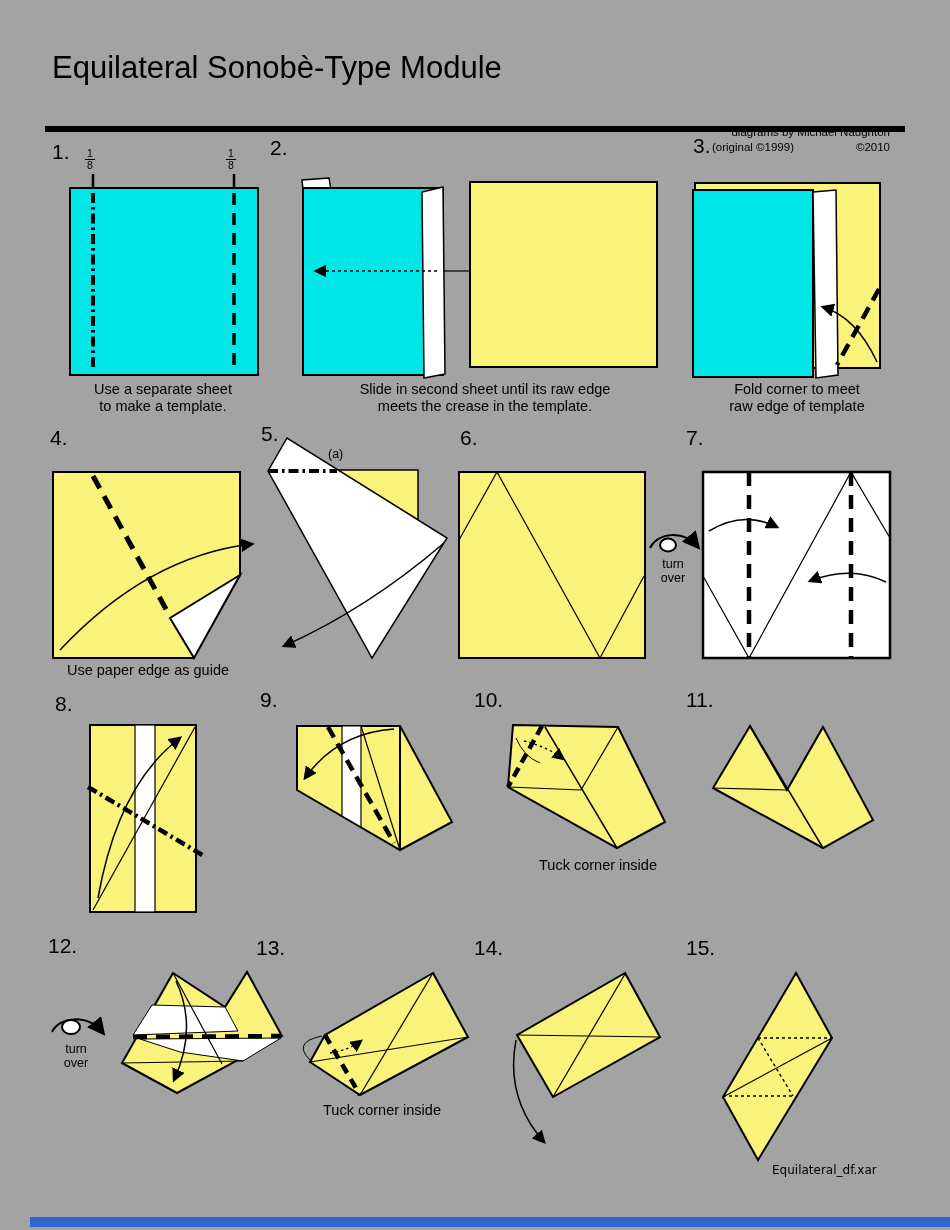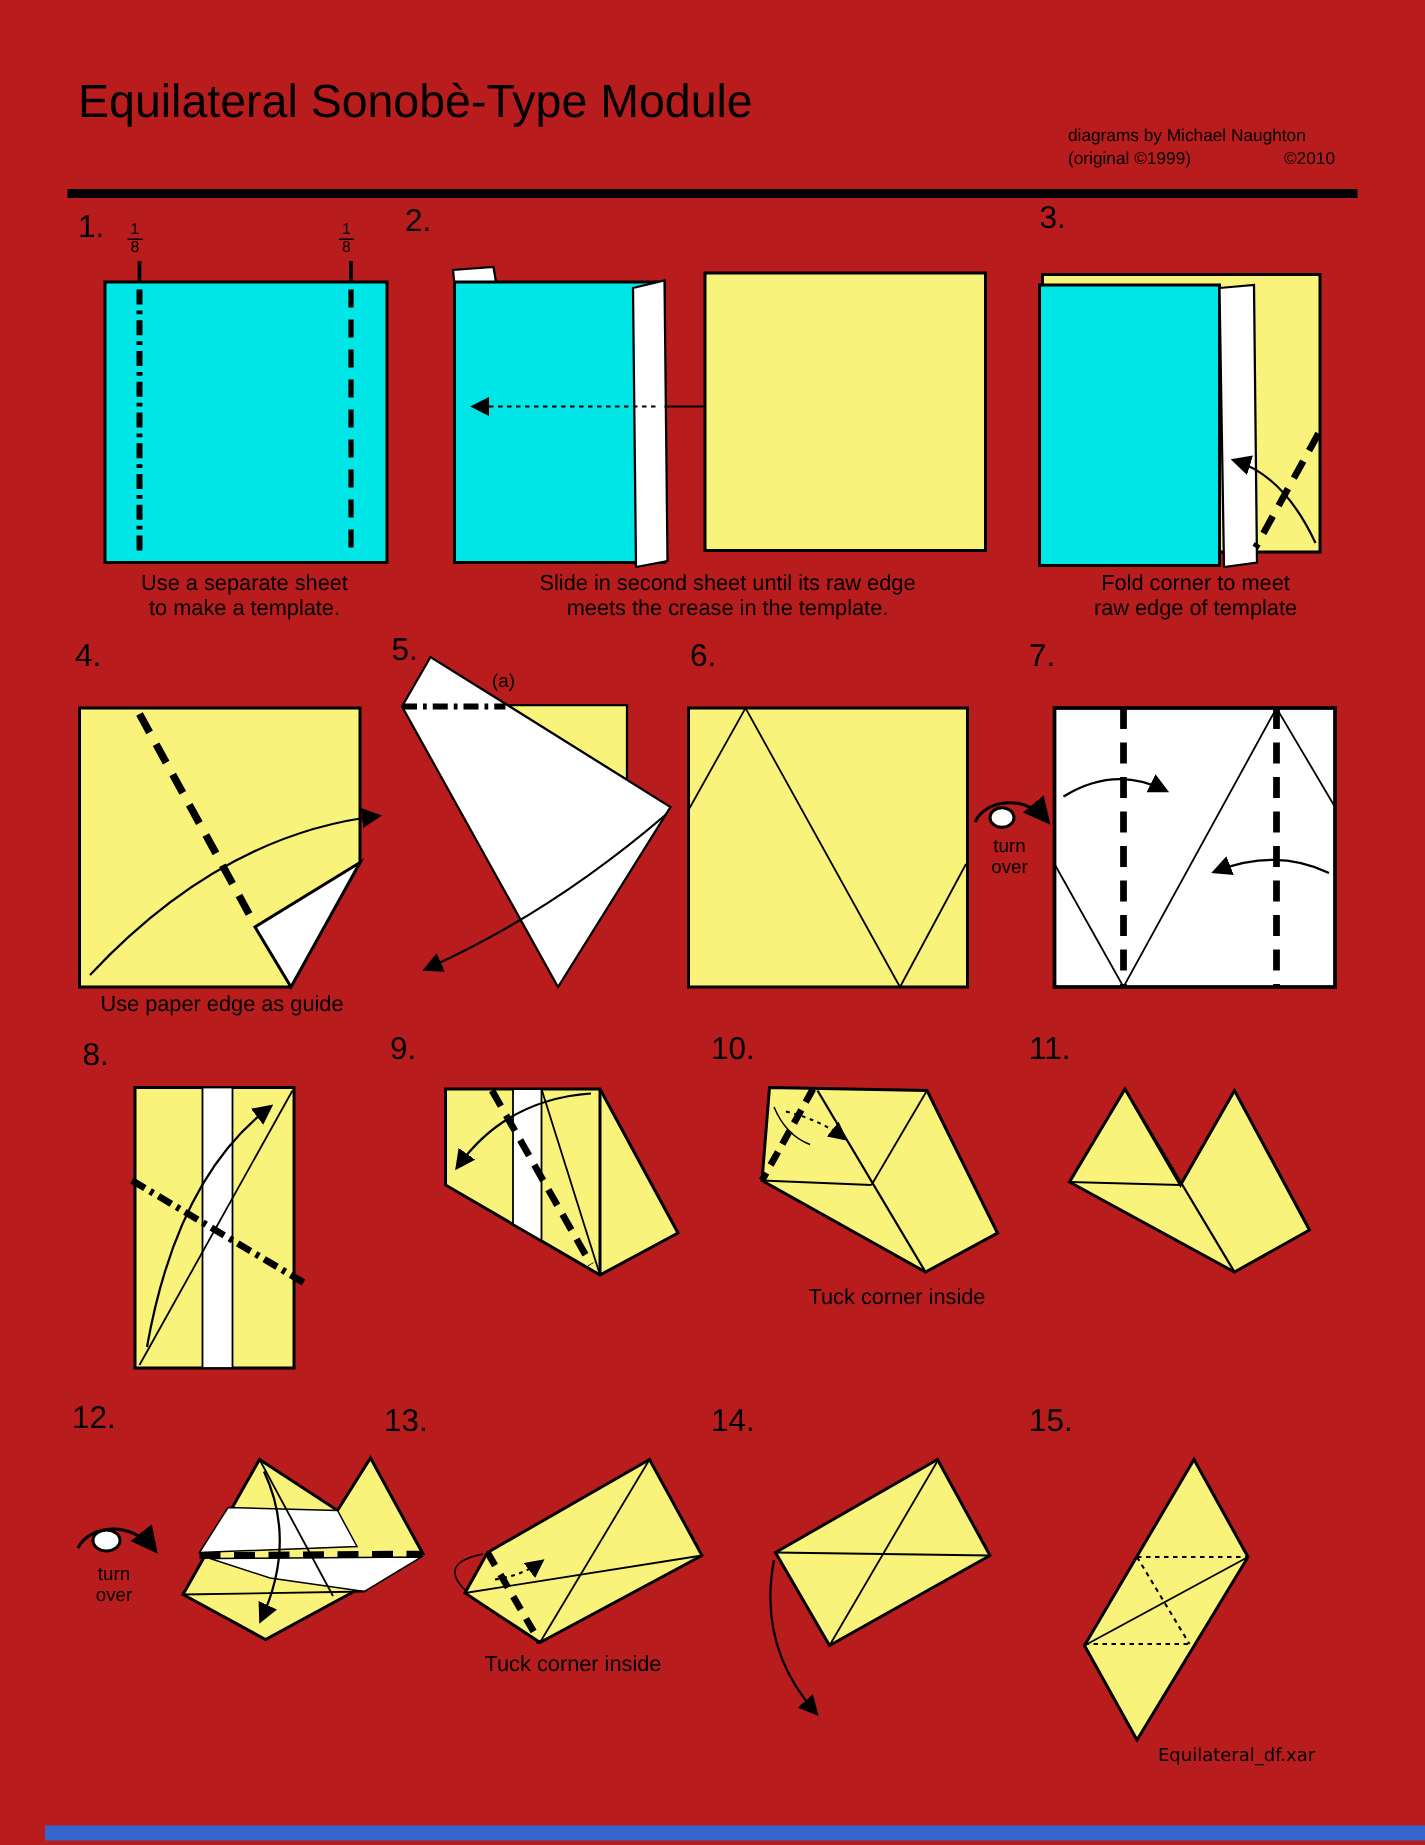--- a/index.html
+++ b/index.html
@@ -1,16 +1,16 @@
 <!DOCTYPE html>
 <html style="--paper-cyan: #00E6E6; --paper-yellow: #F9F37B; --ink: #000000; --footer-bar: #3366CC;"><head>
 <meta charset="utf-8">
 <style>
   html,body{margin:0;padding:0;background:#fff;}
-  .page{position:relative;width:950px;height:1230px;background:#b91c1c;overflow:hidden;
+  .page{position:relative;width:950px;height:1230px;background:#a3a3a3;overflow:hidden;
         font-family:"Liberation Sans",sans-serif;color:#000;}
   .abs{position:absolute;}
   .title{font-size:31px;line-height:1.05;}
   .subtitle{font-size:23px;line-height:1.1;}
   .credits{font-size:11.5px;line-height:1.3;}
   .credits .row2{display:flex;justify-content:space-between;align-items:flex-end;}
   .rule{background:#000;}
   .stepnum{font-size:21px;}
   .caption{font-size:14.5px;line-height:1.2;text-align:center;white-space:pre-line;}
   .small-label{font-size:12.5px;}
@@ -35,21 +35,21 @@
   .dot{stroke:#000;stroke-width:1.4;stroke-dasharray:2.5 3;fill:none;}
   .dot3{stroke:#000;stroke-width:1.4;stroke-dasharray:3 3;fill:none;}
 </style>
 </head>
 <body>
 
 <div class="page">
 
   <div class="abs title" style="left:52px;top:52px;">Equilateral Sonobè-Type Module</div>
   <div class="abs credits" style="left:712px;top:84px;width:178px;">
-    <div style="">diagrams by Michael Naughton</div>
+    <div style="text-align:right;margin-top:41px;">diagrams by Michael Naughton</div>
     <div class="row2">
       <span>(original ©1999)</span>
       <span>©2010</span>
     </div>
   </div>
   <div class="abs rule" style="left:45px;top:126px;width:860px;height:6px;"></div>
 
   <div class="abs stepnum" style="left:52px;top:140px;">1.</div>
   <div class="abs stepnum" style="left:270px;top:136px;">2.</div>
   <div class="abs stepnum" style="left:693px;top:134px;">3.</div>

